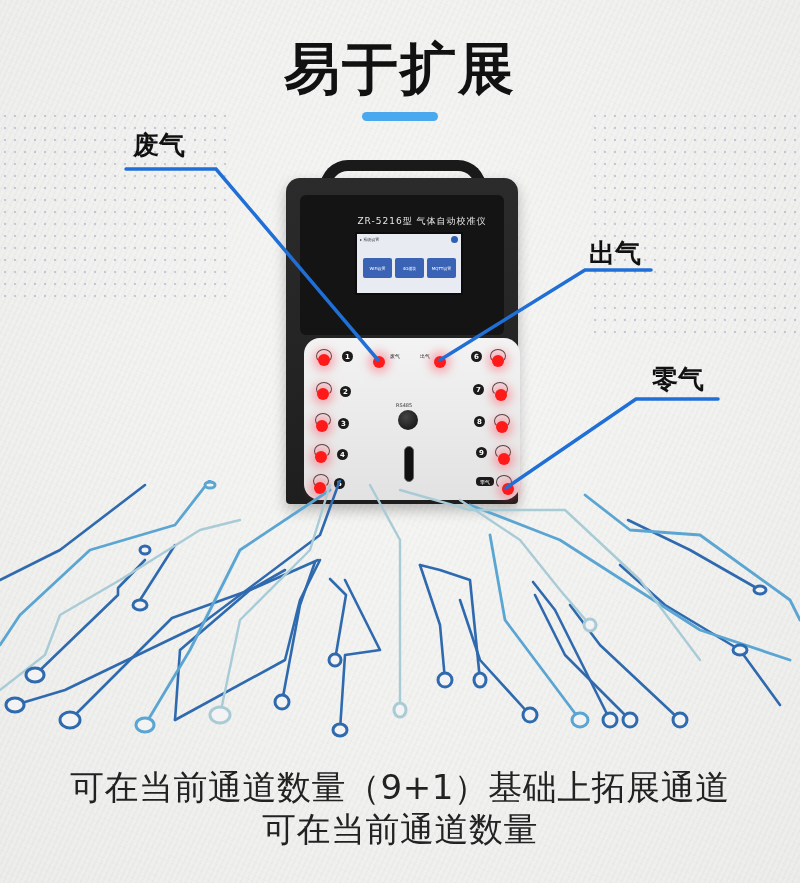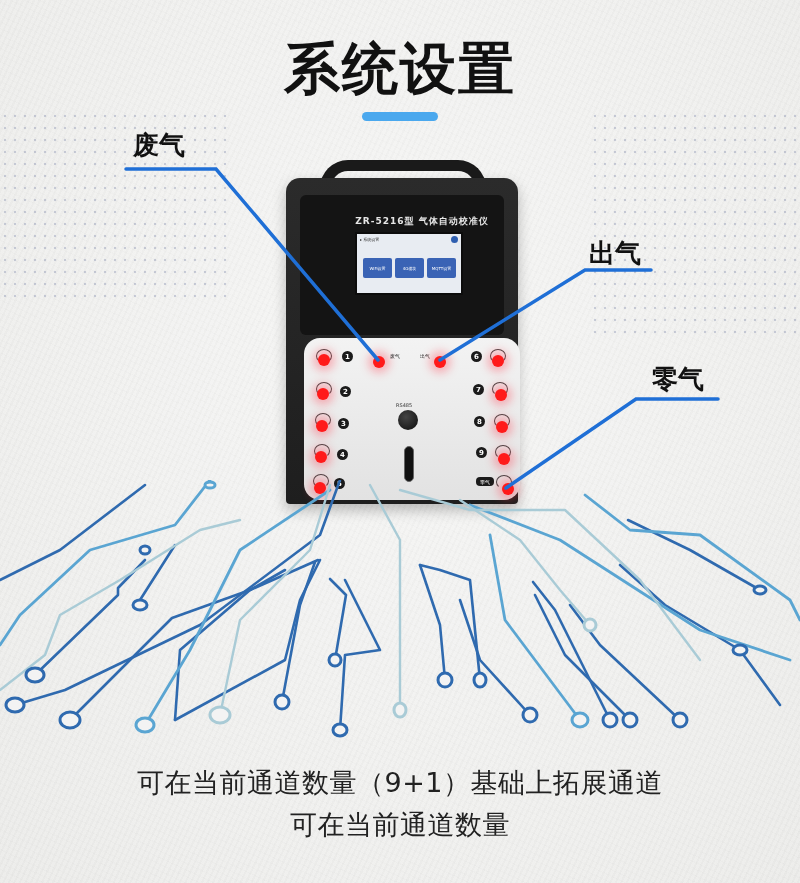--- a/index.html
+++ b/index.html
@@ -43,21 +43,21 @@
     background: linear-gradient(180deg, #2b2b2b 0%, #1e1e1e 100%);
     border-radius: 14px 14px 4px 4px;
     box-shadow: 0 6px 14px rgba(0,0,0,0.25);
   }
   .top-panel {
     position: absolute; left: 300px; top: 195px; width: 204px; height: 140px;
     background: #141414; border-radius: 6px;
   }
   .model-text {
     position: absolute; left: 300px; top: 215px; width: 244px; text-align: center;
-    color: #e6e6e6; font-size: 9px; font-weight: bold; letter-spacing: 1px;
+    color: #e6e6e6; font-size: 9px; font-weight: normal; letter-spacing: 1px;
   }
   .screen {
     position: absolute; left: 355px; top: 232px; width: 108px; height: 63px;
     background: #e8ecf2; border: 2px solid #0c0c0c; box-sizing: border-box;
   }
   .screen-header {
     position: absolute; left: 3px; top: 3px; font-size: 4px; color: #333;
   }
   .screen-icon {
     position: absolute; right: 3px; top: 2px; width: 7px; height: 7px; border-radius: 50%;
@@ -96,31 +96,31 @@
     position: absolute; left: 398px; top: 410px; width: 20px; height: 20px; border-radius: 50%;
     background: radial-gradient(circle at 40% 35%, #444, #0d0d0d);
   }
   .slot {
     position: absolute; left: 404px; top: 446px; width: 8px; height: 34px; border-radius: 5px;
     background: #111; border: 1px solid #666;
   }
   .circuit { position: absolute; left: 0; top: 480px; }
   .caption {
     position: absolute; left: 0; right: 0; text-align: center; color: #222;
-    font-size: 27px; letter-spacing: 0.5px;
+    font-size: 34px; letter-spacing: 0.5px;
   }
 </style>
 </head>
 <body>
 
 <div class="bg-texture"></div>
 <div class="dots" style="left:0;top:110px;width:230px;height:190px;"></div>
 <div class="dots" style="left:590px;top:110px;width:210px;height:230px;"></div>
 
-<div class="title">系统设置</div>
+<div class="title">易于扩展</div>
 <div class="title-bar"></div>
 
 <div class="handle"></div>
 <div class="body-case"></div>
 <div class="top-panel"></div>
 <div class="model-text">ZR-5216型    气体自动校准仪</div>
 
 <div class="screen">
   <div class="screen-header">▸ 系统设置</div>
   <div class="screen-icon"></div>

